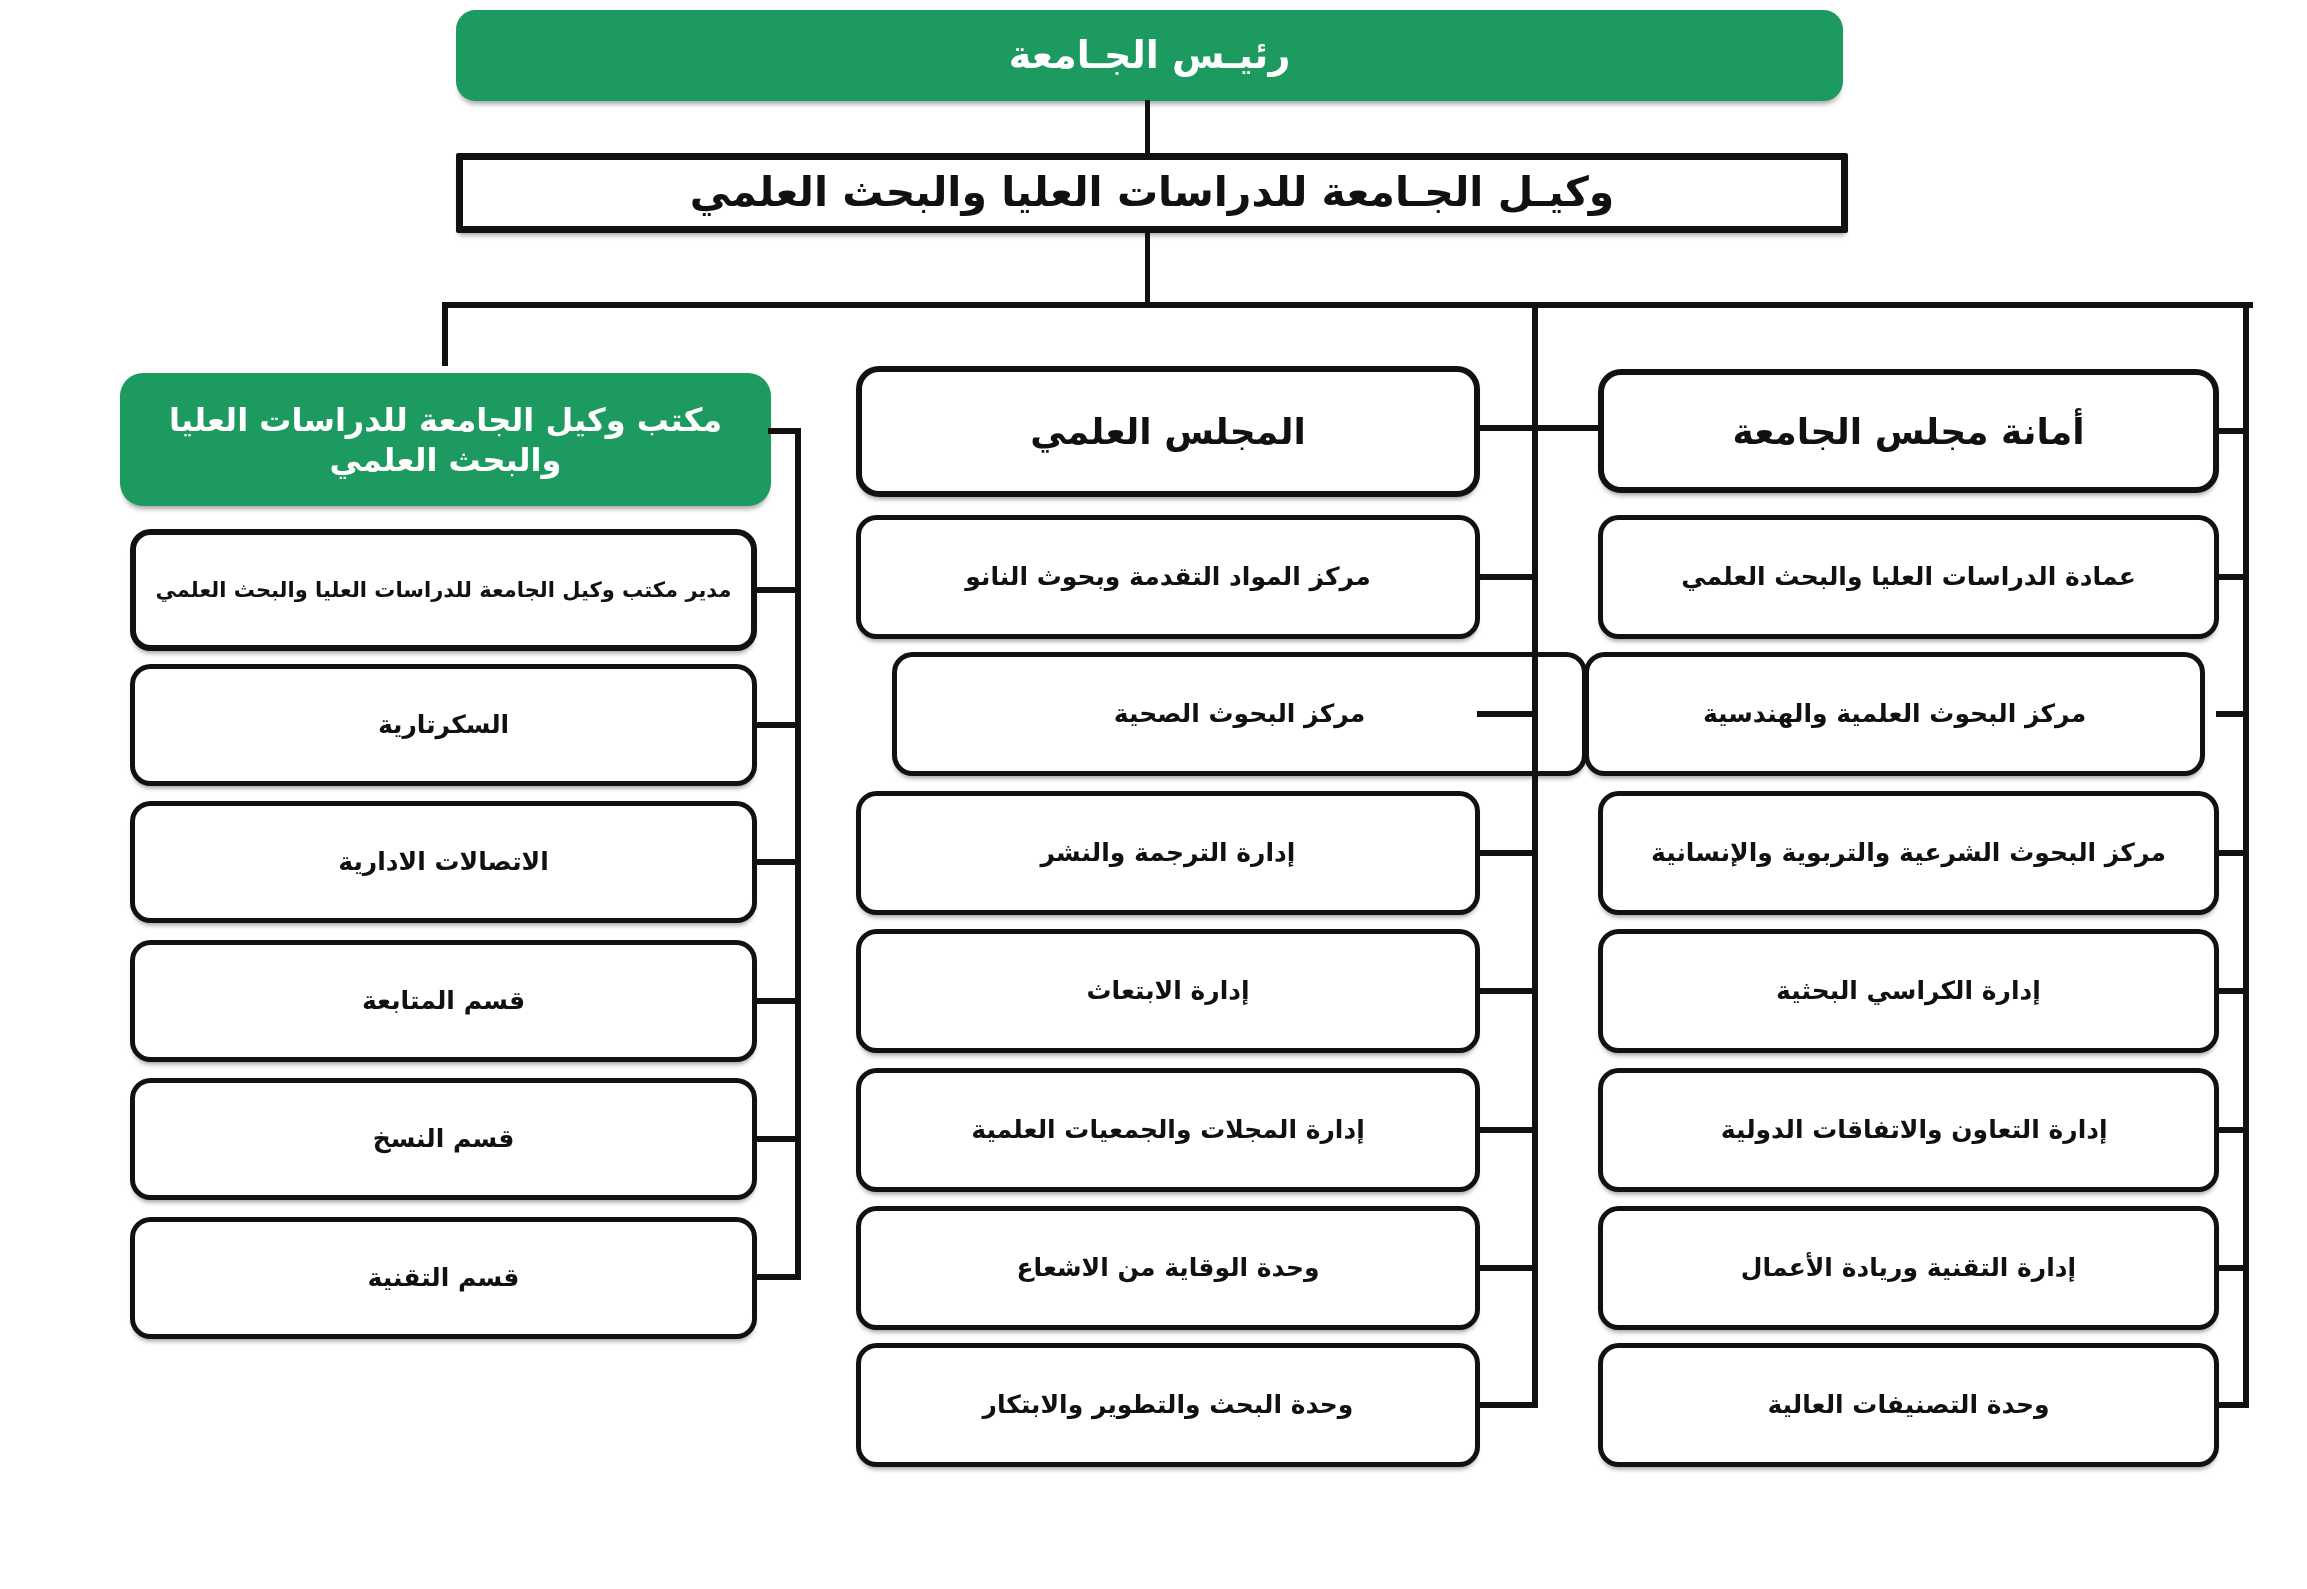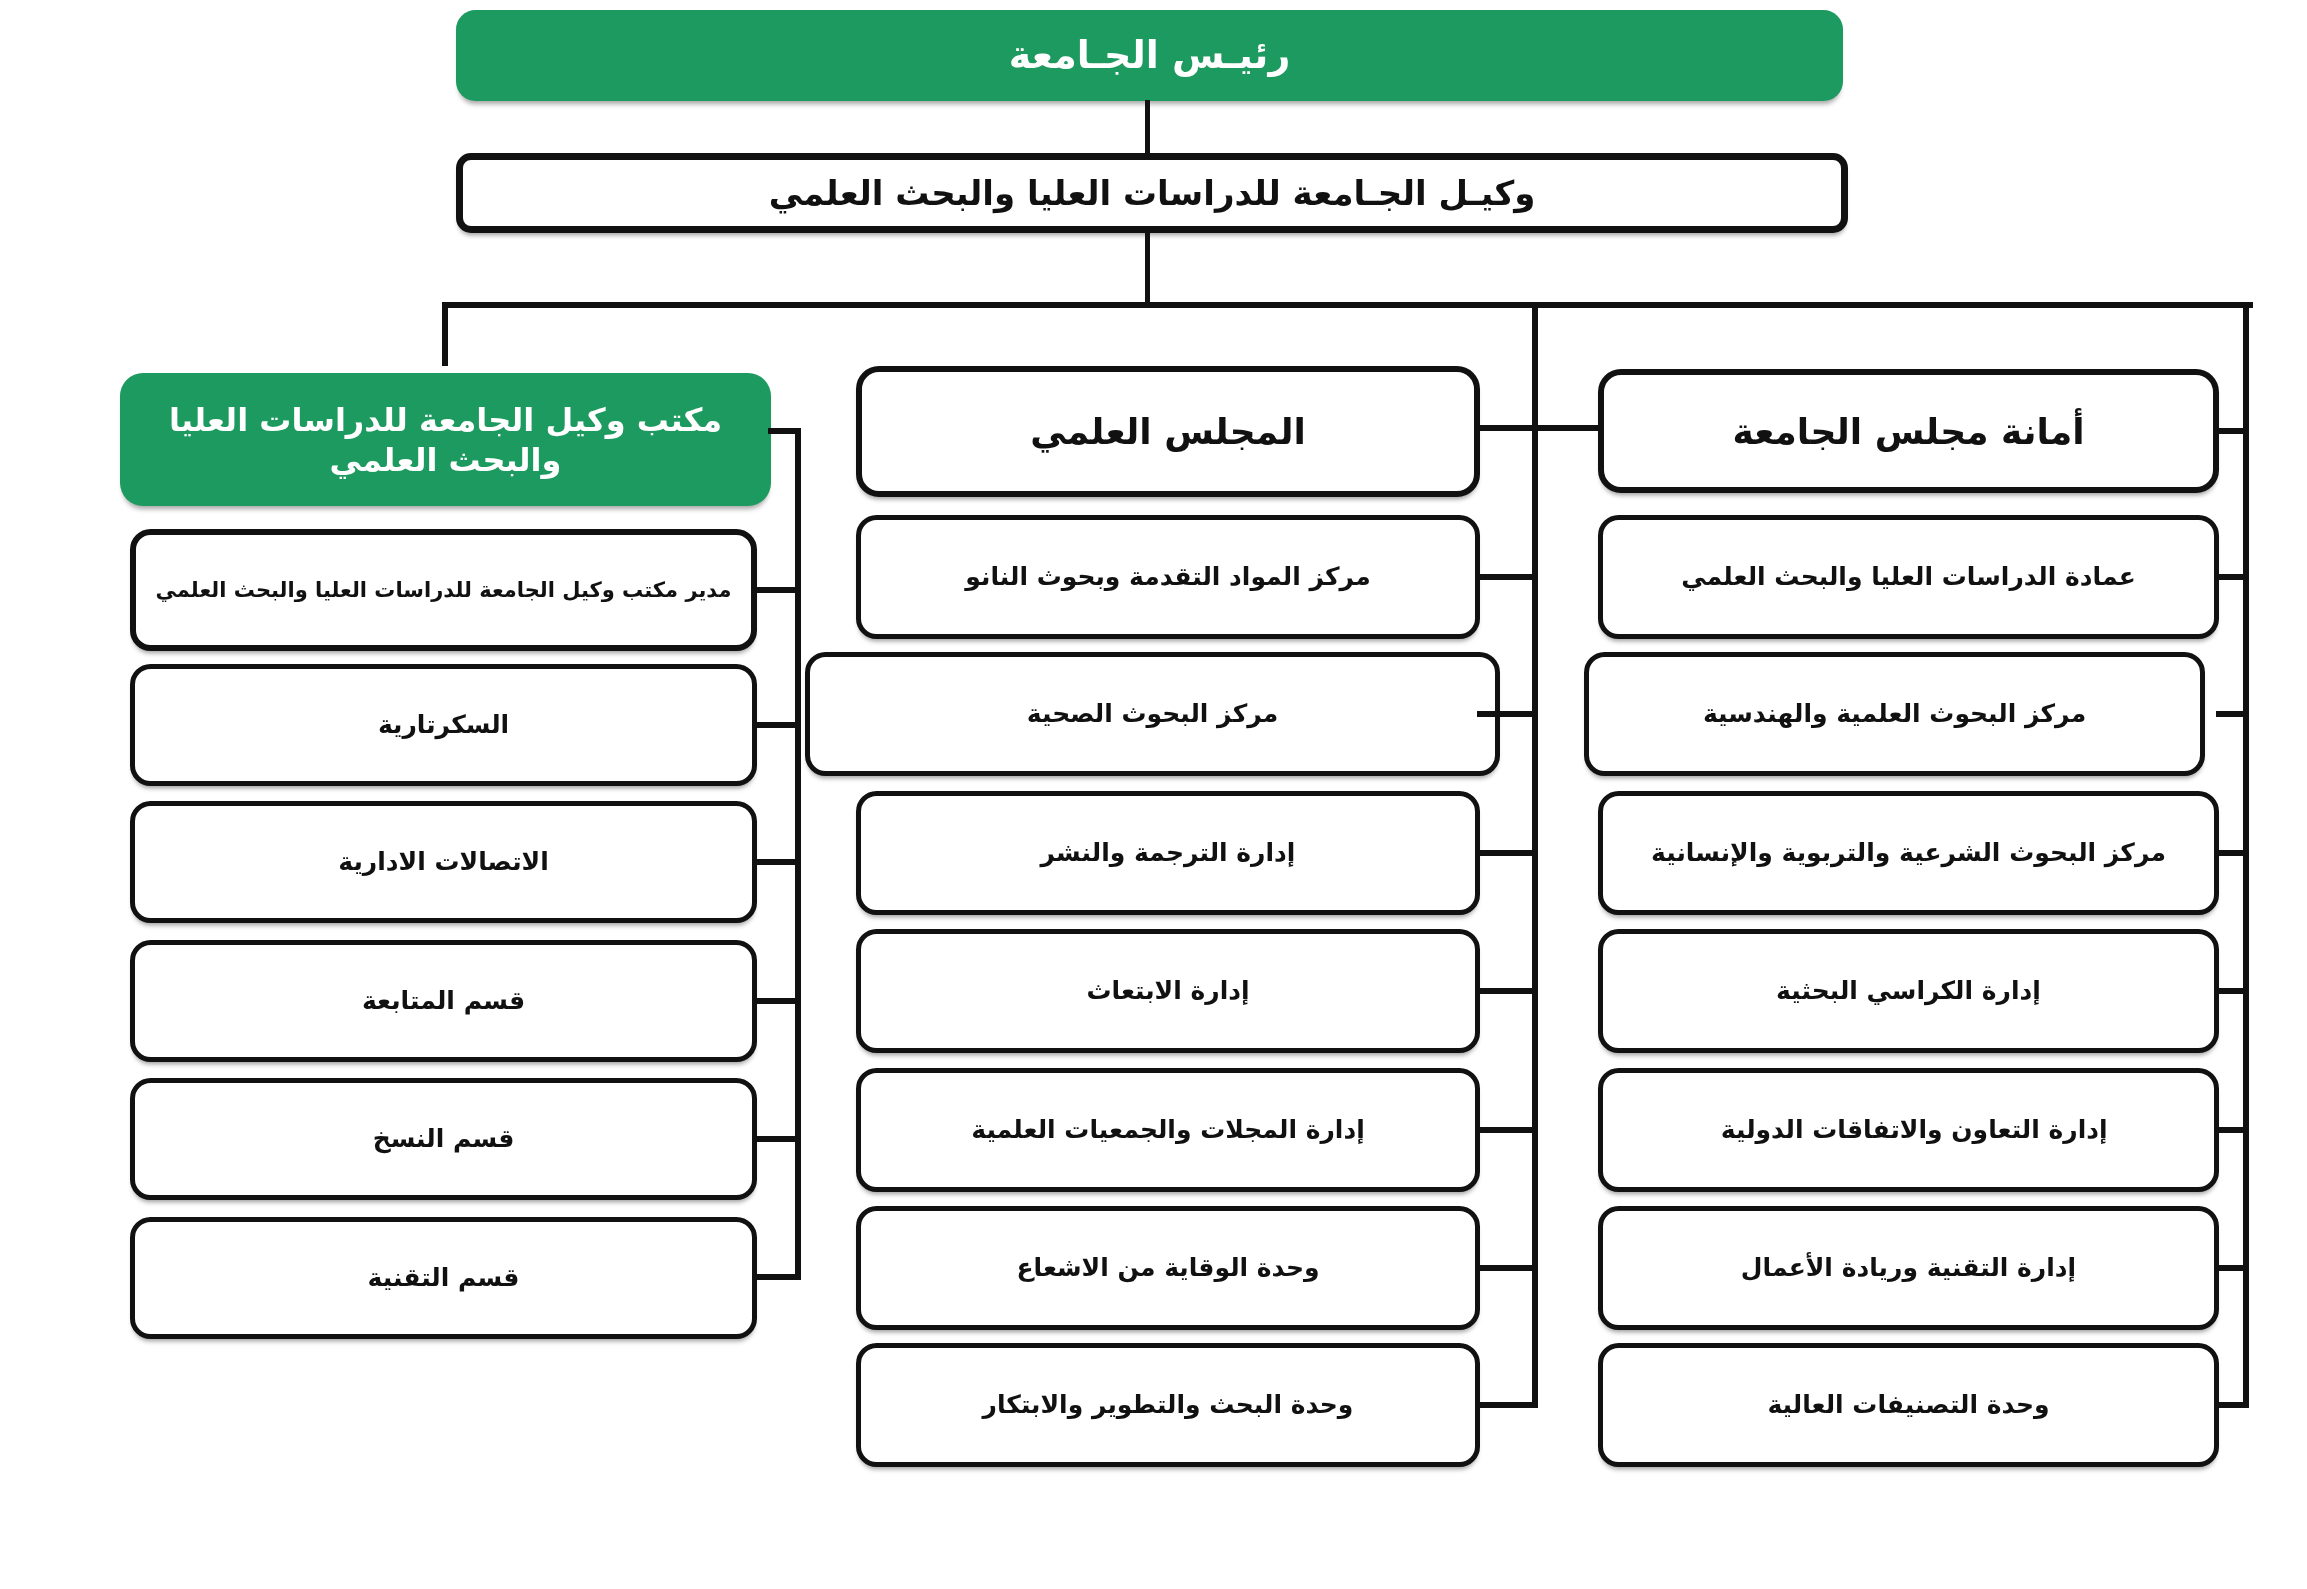--- a/index.html
+++ b/index.html
@@ -25,21 +25,21 @@
     padding:5.7px 20.6px;
     line-height:1.25;
   }
   .green{
     background:#1d9a5f;
     border:none;
     color:#ffffff;
     box-shadow:0 5.7px 5.7px -3.4px rgba(0,0,0,0.35);
   }
   .president{font-size:38px;border-radius:19.5px;}
-  .vice{font-size:34px;border-width:7.5px;border-radius:15px;}
+  .vice{font-size:41px;border-width:7.5px;border-radius:2px;}
   .col-header{font-size:36px;border-width:6.9px;border-radius:23px;}
   .green-header{font-size:32px;border-radius:23px;padding:5.7px 34px;}
   .child{font-size:25px;}
   .child-small{font-size:21px;padding:5.7px 11.5px;}
   .line{
     position:absolute;
     background:#111111;
   }
 </style>
 </head>
@@ -70,21 +70,21 @@
   <div class="line" style="left:753px;top:587px;width:44px;height:5.7px;"></div>
   <div class="line" style="left:753px;top:722px;width:44px;height:5.7px;"></div>
   <div class="line" style="left:753px;top:859px;width:44px;height:5.7px;"></div>
   <div class="line" style="left:753px;top:998px;width:44px;height:5.7px;"></div>
   <div class="line" style="left:753px;top:1136px;width:44px;height:5.7px;"></div>
   <div class="line" style="left:753px;top:1274px;width:44px;height:5.7px;"></div>
 
   <div class="node col-header" style="left:856px;top:366px;width:624px;height:131px;">المجلس العلمي</div>
 
   <div class="node child" style="left:856px;top:515px;width:624px;height:124px;">مركز المواد التقدمة وبحوث النانو</div>
-  <div class="node child" style="left:805px;top:652px;width:695px;height:124px;">مركز البحوث الصحية</div>
+  <div class="node child" style="left:892px;top:652px;width:695px;height:124px;">مركز البحوث الصحية</div>
   <div class="node child" style="left:856px;top:791px;width:624px;height:124px;">إدارة الترجمة والنشر</div>
   <div class="node child" style="left:856px;top:929px;width:624px;height:124px;">إدارة الابتعاث</div>
   <div class="node child" style="left:856px;top:1068px;width:624px;height:124px;">إدارة المجلات والجمعيات العلمية</div>
   <div class="node child" style="left:856px;top:1206px;width:624px;height:124px;">وحدة الوقاية من الاشعاع</div>
   <div class="node child" style="left:856px;top:1343px;width:624px;height:124px;">وحدة البحث والتطوير والابتكار</div>
 
   <div class="line" style="left:1532px;top:302px;width:5.7px;height:1106px;"></div>
   <div class="line" style="left:1477px;top:425px;width:57px;height:5.7px;"></div>
   <div class="line" style="left:1538px;top:425px;width:61px;height:5.7px;"></div>
   <div class="line" style="left:1477px;top:574px;width:57px;height:5.7px;"></div>

